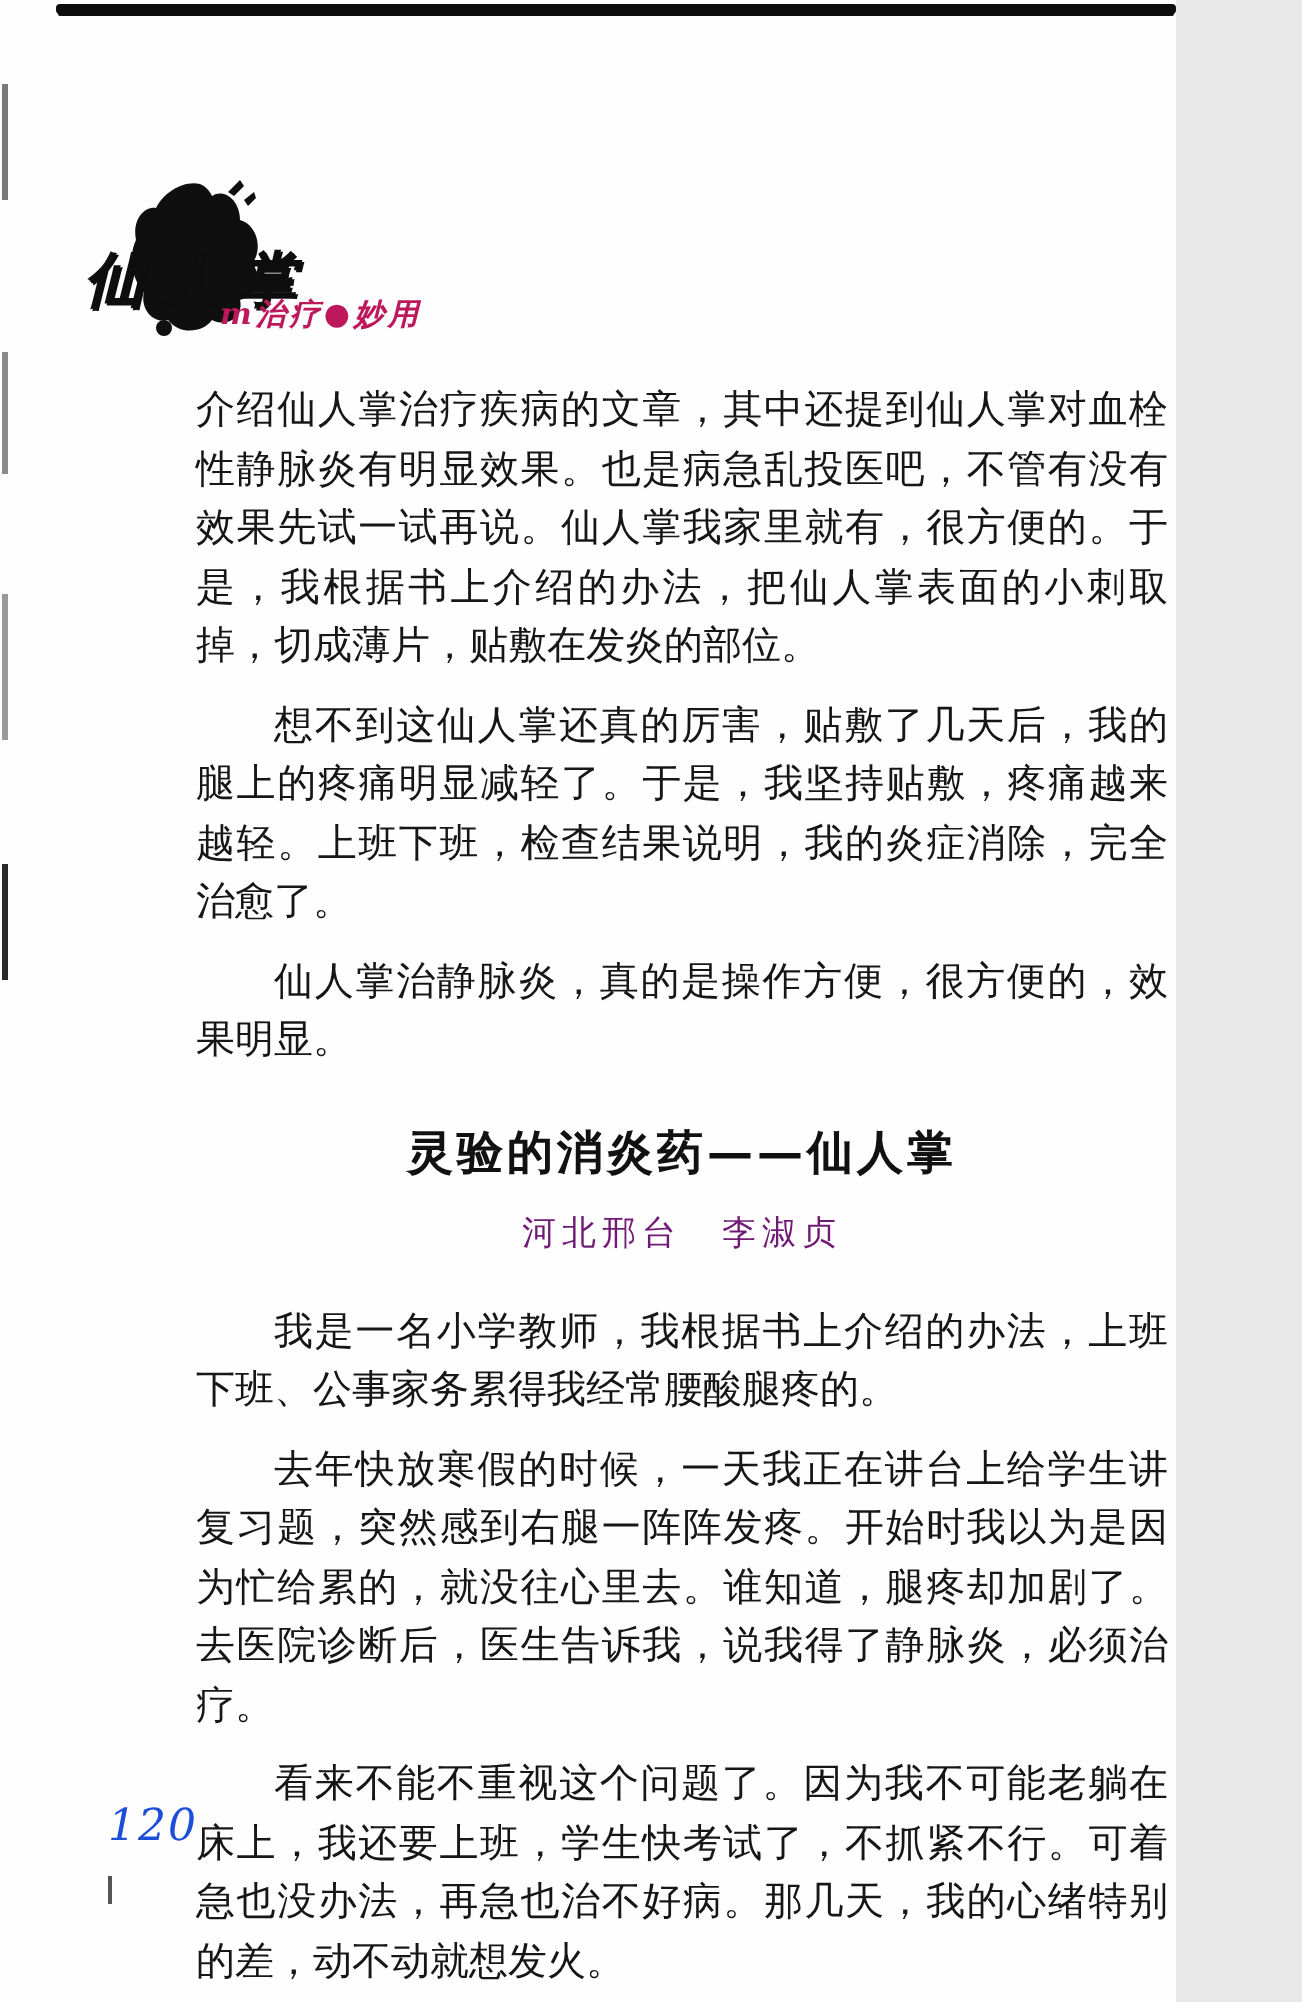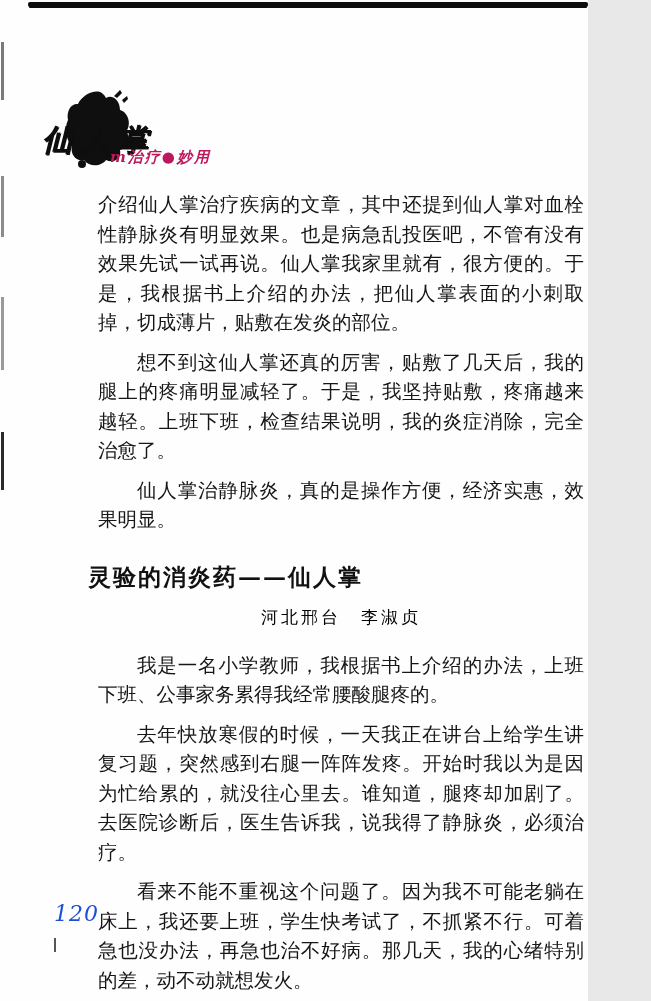--- a/index.html
+++ b/index.html
@@ -51,34 +51,34 @@
   .body-col{
     position:absolute;left:88px;top:180px;width:506px;
     font-size:19.5px;line-height:29.5px;
     text-align:justify;
     color:#161616;
   }
   .body-col p{margin:10px;text-indent:2em;}
   .body-col p.noindent{text-indent:0;}
   .section-title{
     margin:27px 0 0 0;
-    text-align:left;
+    text-align:center;
     font-size:23px;font-weight:bold;
     letter-spacing:2px;
     line-height:30px;
     text-indent:0;
     color:#111;
   }
   .byline{
     margin:13px 0 22px 0;
     text-align:center;
     font-size:17px;
     letter-spacing:3px;
     line-height:24px;
-    color:#000000;
+    color:#701a75;
   }
 
   .page-number{
     position:absolute;left:54px;top:901px;
     font-size:22px;font-style:italic;
     font-family:"DejaVu Serif", serif;
     color:#1d4ed8;letter-spacing:1px;
   }
   .watermark{
     position:absolute;left:578px;top:920px;width:100px;height:32px;
@@ -108,21 +108,21 @@
       <path d="M52 6 l6 -6 l2 3 l-5 5 Z M60 10 l5 -4 l1 3 l-4 4 Z" fill="#0f0f0f"></path>
       <circle cx="20" cy="74" r="4" fill="#0f0f0f"></circle>
     </svg>
     <div class="logo-title">仙人掌</div>
     <div class="logo-subtitle">m治疗●妙用</div>
   </div>
 
   <div class="body-col">
     <p class="noindent">介绍仙人掌治疗疾病的文章，其中还提到仙人掌对血栓性静脉炎有明显效果。也是病急乱投医吧，不管有没有效果先试一试再说。仙人掌我家里就有，很方便的。于是，我根据书上介绍的办法，把仙人掌表面的小刺取掉，切成薄片，贴敷在发炎的部位。</p>
     <p>想不到这仙人掌还真的厉害，贴敷了几天后，我的腿上的疼痛明显减轻了。于是，我坚持贴敷，疼痛越来越轻。上班下班，检查结果说明，我的炎症消除，完全治愈了。</p>
-    <p>仙人掌治静脉炎，真的是操作方便，经济实惠，效果明显。</p>
+    <p>仙人掌治静脉炎，真的是操作方便，很方便的，效果明显。</p>
 
     <h2 class="section-title">灵验的消炎药——仙人掌</h2>
     <div class="byline">河北邢台　李淑贞</div>
 
     <p>我是一名小学教师，我根据书上介绍的办法，上班下班、公事家务累得我经常腰酸腿疼的。</p>
     <p>去年快放寒假的时候，一天我正在讲台上给学生讲复习题，突然感到右腿一阵阵发疼。开始时我以为是因为忙给累的，就没往心里去。谁知道，腿疼却加剧了。去医院诊断后，医生告诉我，说我得了静脉炎，必须治疗。</p>
     <p>看来不能不重视这个问题了。因为我不可能老躺在床上，我还要上班，学生快考试了，不抓紧不行。可着急也没办法，再急也治不好病。那几天，我的心绪特别的差，动不动就想发火。</p>
   </div>
 
   <div class="page-number">120</div>

